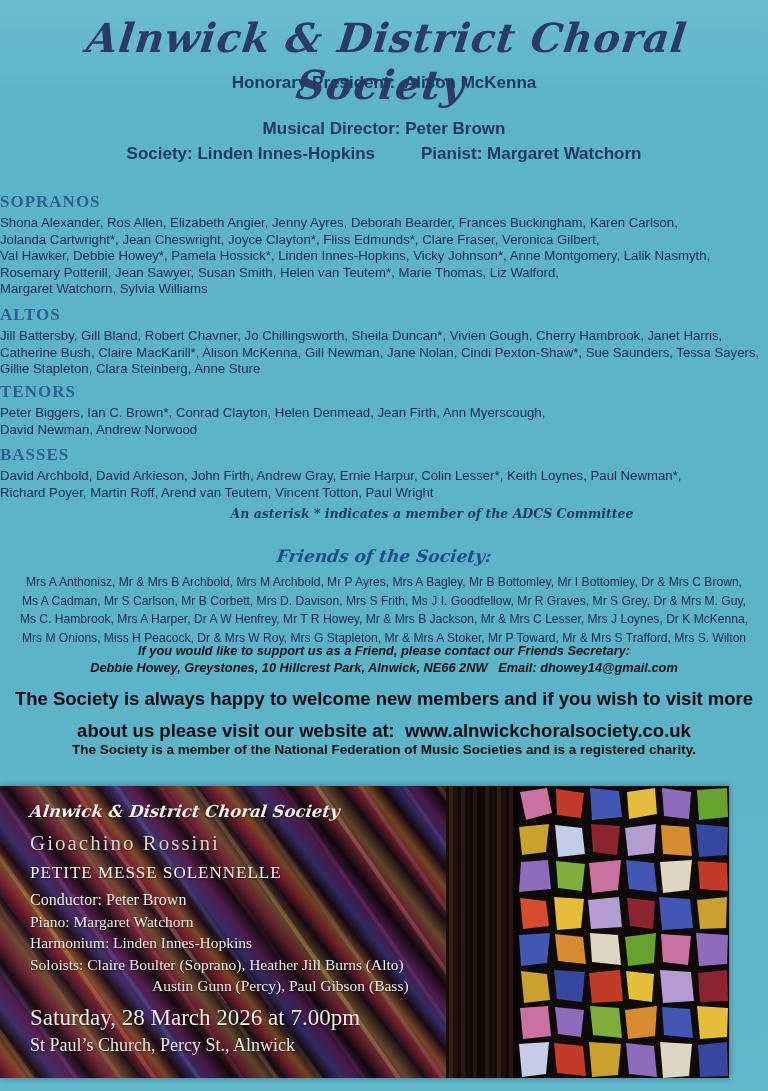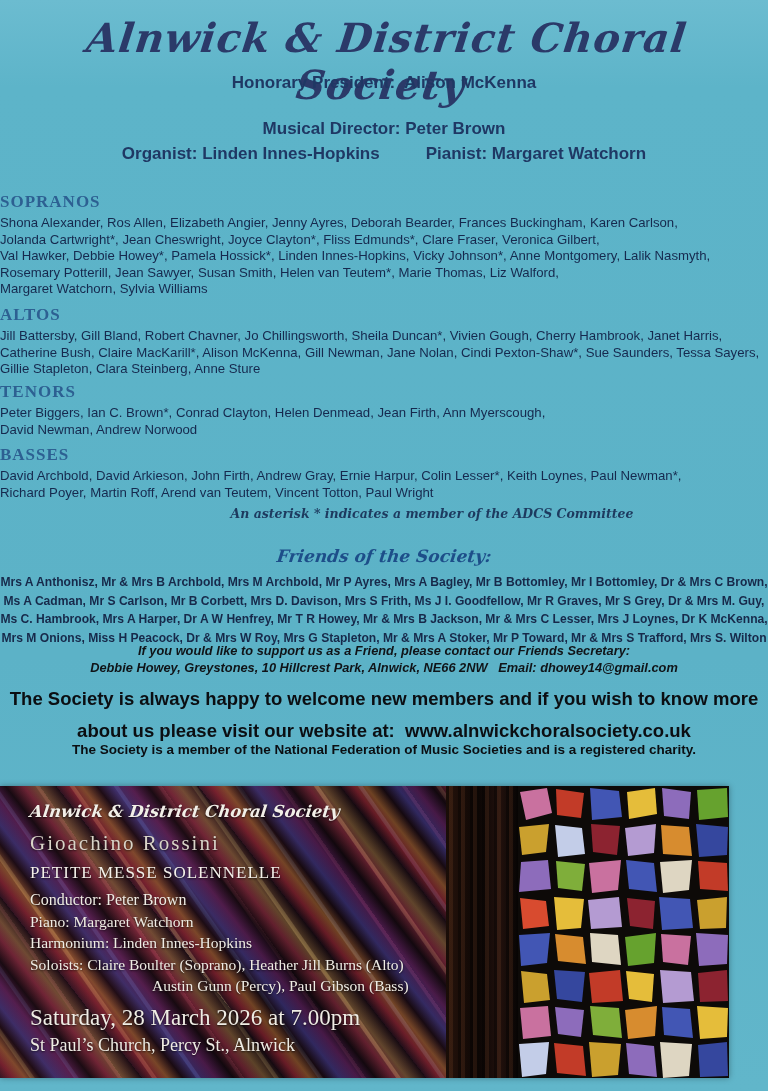--- a/index.html
+++ b/index.html
@@ -22,21 +22,21 @@
   .section{position:absolute; left:0; width:768px; text-align:left;}
   .sec-head{font-family:"Liberation Serif", serif; font-weight:bold; font-size:17px;
             color:#2d6092; letter-spacing:1px; margin-bottom:3px;}
   .names{font-size:13.2px; line-height:16.6px; color:#16294e; font-weight:500;}
   .sec-sop{top:192px;} .sec-alt{top:305px;} .sec-ten{top:382px;} .sec-bas{top:445px;}
 
   .note{top:506px; font-family:"DejaVu Serif", serif; font-style:italic; font-weight:bold;
         font-size:12.5px; color:#1d3a5f;padding-left:48px;}
 
   .friends-head{top:546px; font-size:17px; color:#1d4e89;}
-  .friends-lines{top:573px; font-size:12.1px; line-height:18.6px; color:#17294a; font-weight:700;}
+  .friends-lines{top:573px; font-size:12.1px; line-height:18.6px; color:#17294a; font-weight:400;}
 
   .support{font-style:italic; font-weight:bold; color:#101418; font-size:12.8px;}
   .sup1{top:643px;} .sup2{top:660px;}
 
   .welcome{top:683px; font-weight:bold; color:#0b0e12; font-size:18.5px; line-height:32px;}
   .charity{top:742px; font-weight:bold; color:#0b0e12; font-size:13.5px;}
 
   
   .poster{position:absolute; top:786px; left:0; width:729px; height:292px; display:flex;
           box-shadow:0 0 6px rgba(0,0,0,.35);}
@@ -78,21 +78,21 @@
 
 <div id="page">
 
   <div class="abs page-title">
     <span class="script skew">Alnwick &amp; District Choral Society</span>
   </div>
 
   <div class="abs officer hp">Honorary President:&nbsp; Alison McKenna</div>
   <div class="abs officer md">Musical Director: Peter Brown</div>
   <div class="abs officer op">
-    <span>Organist: Linden Innes-Hopkins</span><span class="gap"></span><span>Pianist: Margaret Watchorn</span>
+    <span>Society: Linden Innes-Hopkins</span><span class="gap"></span><span>Pianist: Margaret Watchorn</span>
   </div>
 
   <div class="section sec-sop">
     <div class="sec-head">SOPRANOS</div>
     <div class="names">
       <div>Shona Alexander, Ros Allen, Elizabeth Angier, Jenny Ayres, Deborah Bearder, Frances Buckingham, Karen Carlson,</div>
       <div>Jolanda Cartwright*, Jean Cheswright, Joyce Clayton*, Fliss Edmunds*, Clare Fraser, Veronica Gilbert,</div>
       <div>Val Hawker, Debbie Howey*, Pamela Hossick*, Linden Innes-Hopkins, Vicky Johnson*, Anne Montgomery, Lalik Nasmyth,</div>
       <div>Rosemary Potterill, Jean Sawyer, Susan Smith, Helen van Teutem*, Marie Thomas, Liz Walford,</div>
       <div>Margaret Watchorn, Sylvia Williams</div>
@@ -133,21 +133,21 @@
     <div>Mrs A Anthonisz, Mr &amp; Mrs B Archbold, Mrs M Archbold, Mr P Ayres, Mrs A Bagley, Mr B Bottomley, Mr I Bottomley, Dr &amp; Mrs C Brown,</div>
     <div>Ms A Cadman, Mr S Carlson, Mr B Corbett, Mrs D. Davison, Mrs S Frith, Ms J I. Goodfellow, Mr R Graves, Mr S Grey, Dr &amp; Mrs M. Guy,</div>
     <div>Ms C. Hambrook, Mrs A Harper, Dr A W Henfrey, Mr T R Howey, Mr &amp; Mrs B Jackson, Mr &amp; Mrs C Lesser, Mrs J Loynes, Dr K McKenna,</div>
     <div>Mrs M Onions, Miss H Peacock, Dr &amp; Mrs W Roy, Mrs G Stapleton, Mr &amp; Mrs A Stoker, Mr P Toward, Mr &amp; Mrs S Trafford, Mrs S. Wilton</div>
   </div>
 
   <div class="abs support sup1">If you would like to support us as a Friend, please contact our Friends Secretary:</div>
   <div class="abs support sup2">Debbie Howey, Greystones, 10 Hillcrest Park, Alnwick, NE66 2NW &nbsp; Email: dhowey14@gmail.com</div>
 
   <div class="abs welcome">
-    <div>The Society is always happy to welcome new members and if you wish to know more</div>
+    <div>The Society is always happy to welcome new members and if you wish to visit more</div>
     <div>about us please visit our website at:&nbsp; www.alnwickchoralsociety.co.uk</div>
   </div>
 
   <div class="abs charity">The Society is a member of the National Federation of Music Societies and is a registered charity.</div>
 
   <div class="poster">
     <div class="poster-art"></div>
     <div class="poster-pillar"></div>
     <svg class="poster-glass" viewBox="0 0 211 292" preserveAspectRatio="none" xmlns="http://www.w3.org/2000/svg">
       <rect x="0" y="0" width="211" height="292" fill="#0d0a08"></rect>

